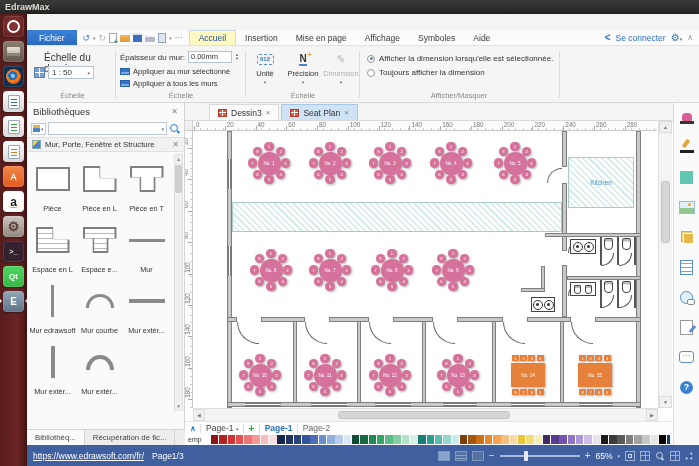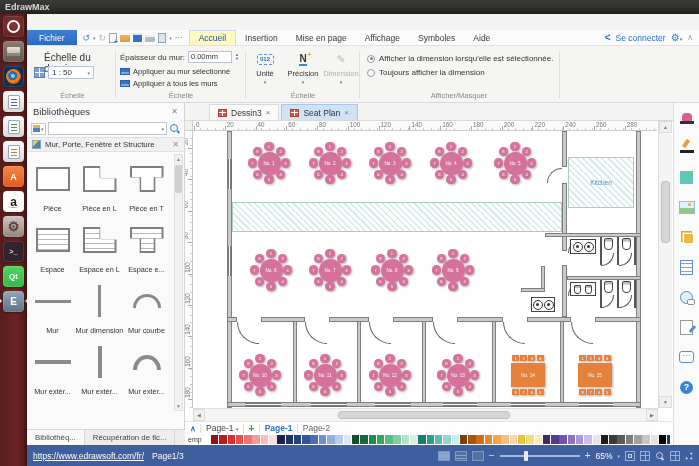--- a/index.html
+++ b/index.html
@@ -457,47 +457,41 @@
               <div class="lib-label">Pièce en L</div>
             </div>
             <div class="lib-cell">
               <div class="lib-shape">
                 <span class="shp shp-room-t"></span>
               </div>
               <div class="lib-label">Pièce en T</div>
             </div>
             <div class="lib-cell">
               <div class="lib-shape">
-                <span class="shp shp-space"></span>
-              </div>
-              <div class="lib-label">Espace</div>
-            </div>
-            <div class="lib-cell">
-              <div class="lib-shape">
                 <span class="shp shp-space-l"></span>
               </div>
               <div class="lib-label">Espace en L</div>
             </div>
             <div class="lib-cell">
               <div class="lib-shape">
                 <span class="shp shp-space-t"></span>
               </div>
               <div class="lib-label">Espace e...</div>
             </div>
             <div class="lib-cell">
               <div class="lib-shape">
                 <span class="shp shp-wall-h"></span>
               </div>
               <div class="lib-label">Mur</div>
             </div>
             <div class="lib-cell">
               <div class="lib-shape">
                 <span class="shp shp-wall-v"></span>
               </div>
-              <div class="lib-label">Mur dimension</div>
+              <div class="lib-label">Mur edrawsoft</div>
             </div>
             <div class="lib-cell">
               <div class="lib-shape">
                 <span class="shp shp-wall-arc"></span>
               </div>
               <div class="lib-label">Mur courbe</div>
             </div>
             <div class="lib-cell">
               <div class="lib-shape">
                 <span class="shp shp-exwall-h"></span>

